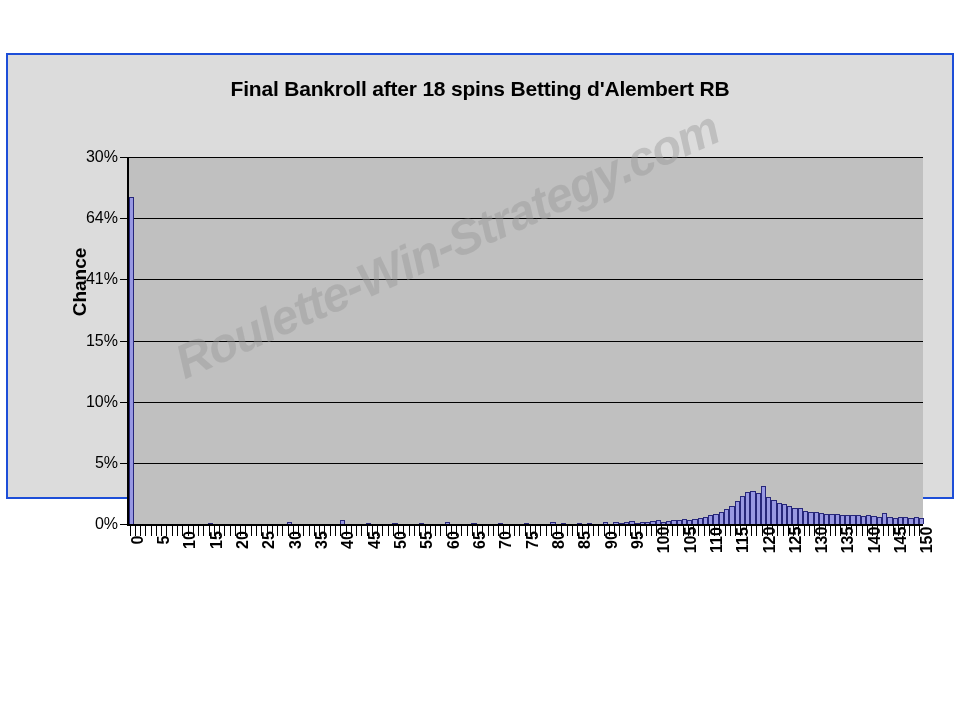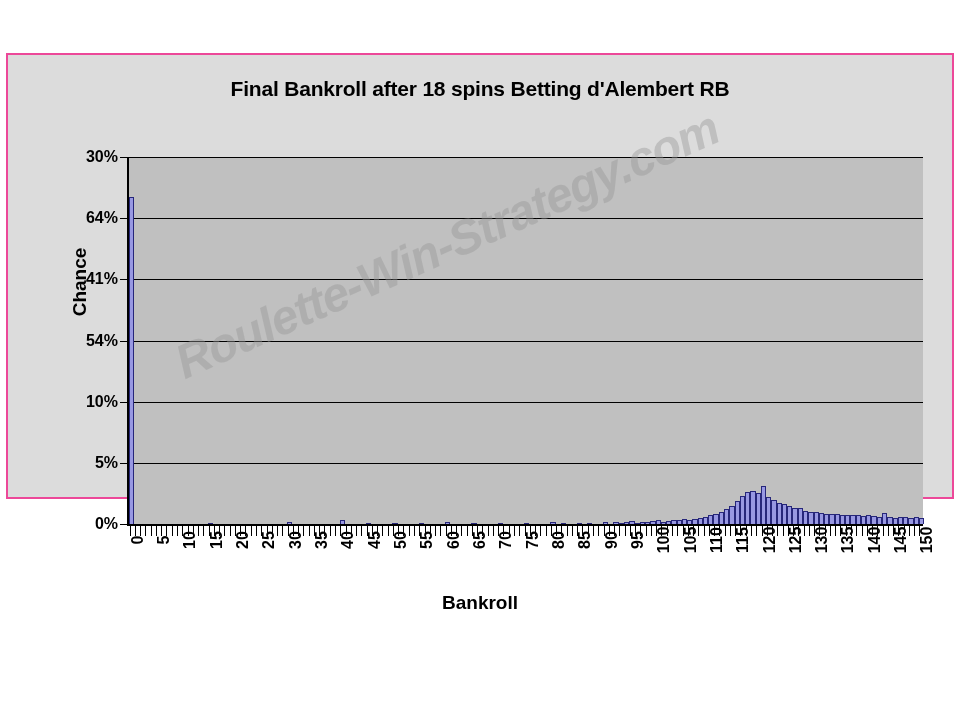--- a/index.html
+++ b/index.html
@@ -4,21 +4,21 @@
 <style>
   html,body{margin:0;padding:0;}
   body{
     width:960px;height:720px;background:#ffffff;
     font-family:"Liberation Sans", sans-serif;
     overflow:hidden;position:relative;
   }
   #chart-box{
     position:absolute;left:6px;top:53px;width:948px;height:446px;
     background:#dcdcdc;
-    border:2px solid #ec4899;
+    border:2px solid #1d4ed8;
     box-sizing:border-box;
   }
   #chart-title{
     position:absolute;left:0;top:22px;width:100%;
     text-align:center;
     font-size:21px;font-weight:bold;color:#000;
     letter-spacing:-0.2px;
   }
   
   #plot-area{
@@ -34,21 +34,21 @@
   }
   .gridline{
     position:absolute;left:0;width:100%;height:0;
     border-top:1.5px solid #000;
   }
   
   .ytick-label{
     position:absolute;
     right:0;
     text-align:right;
-    font-size:16px;font-weight:bold;color:#000;
+    font-size:16px;font-weight:normal;color:#000;
     transform:translateY(-50%);
     white-space:nowrap;
   }
   #ylabels{
     position:absolute;left:38px;top:102px;width:72px;height:367px;
   }
   .ytick-mark{
     position:absolute;left:-7px;width:7px;height:0;
     border-top:1.5px solid #000;
   }
@@ -131,21 +131,21 @@
 <div id="chart-box">
 
   <div id="chart-title">Final Bankroll after 18 spins Betting d'Alembert RB</div>
 
   <div id="y-axis-title">Chance</div>
 
   <div id="ylabels">
       <div class="ytick-label" style="top: 367px;">0%</div>
       <div class="ytick-label" style="top: 305.833px;">5%</div>
       <div class="ytick-label" style="top: 244.667px;">10%</div>
-      <div class="ytick-label" style="top: 183.5px;">54%</div>
+      <div class="ytick-label" style="top: 183.5px;">15%</div>
       <div class="ytick-label" style="top: 122.333px;">41%</div>
       <div class="ytick-label" style="top: 61.1667px;">64%</div>
       <div class="ytick-label" style="top: 0px;">30%</div>
     </div>
   <div id="yticks">
       <div class="ytick-mark" style="top: 367px;"></div>
       <div class="ytick-mark" style="top: 305.833px;"></div>
       <div class="ytick-mark" style="top: 244.667px;"></div>
       <div class="ytick-mark" style="top: 183.5px;"></div>
       <div class="ytick-mark" style="top: 122.333px;"></div>
@@ -1285,14 +1285,13 @@
       </div>
       <div class="xlab-slot"></div>
       <div class="xlab-slot"></div>
       <div class="xlab-slot"></div>
       <div class="xlab-slot"></div>
       <div class="xlab-slot">
         <span class="xlab">150</span>
       </div>
     </div>
 
-  <div id="x-axis-title">Bankroll</div>
 </div>
 
 </body></html>

